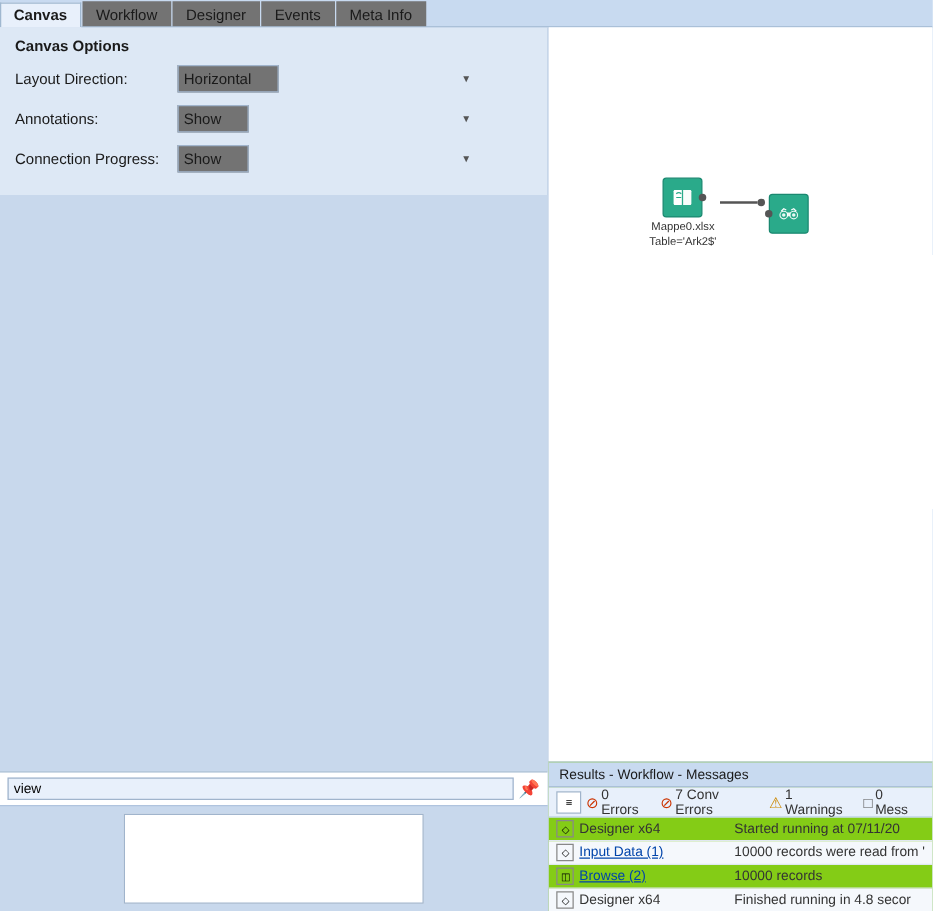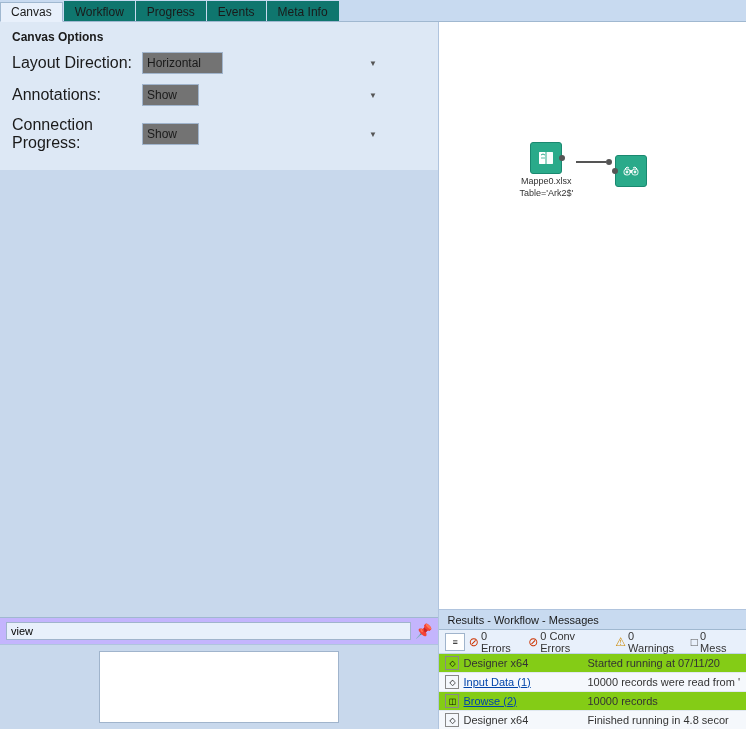--- a/index.html
+++ b/index.html
@@ -12,31 +12,32 @@
       height: 22px;
       align-items: flex-end;
     }
     .top-tab {
       padding: 3px 10px;
       font-size: 12px;
       cursor: pointer;
       border: 1px solid transparent;
       border-bottom: none;
       margin-right: 1px;
-      background: #0f766e;
+      background: #737373;
       color: #1a1a1a;
       height: 20px;
       display: flex;
       align-items: center;
     }
     .top-tab.active {
       background: #e8f0fb;
       border-color: #a0b8d0;
       border-bottom: 1px solid #e8f0fb;
       margin-bottom: -1px;
+      font-weight: bold;
     }
 
     .main-area {
       display: flex;
       height: calc(729px - 22px);
     }
 
     
     .left-panel {
       width: 476px;
@@ -56,21 +57,21 @@
       color: #1a1a1a;
       margin-bottom: 8px;
     }
     .form-row {
       display: flex;
       align-items: center;
       margin-bottom: 10px;
     }
     .form-label {
       width: 130px;
-      font-size: 16px;
+      font-size: 12px;
       color: #1a1a1a;
     }
     .form-select {
       flex: 1;
       max-width: 240px;
       height: 22px;
       border: 1px solid #a0b4cc;
       background: #737373;
       font-size: 12px;
       padding: 0 4px;
@@ -288,21 +289,21 @@
     }
 
     
     .left-lower {
       flex: 1;
       background: #c8d8ec;
     }
 
     .left-split-bar {
       height: 22px;
-      background: #c4b5fd;
+      background: #ffffff;
       border-top: 1px solid #a0b8d0;
       display: flex;
       align-items: center;
       padding: 13px 6px;
       gap: 4px;
     }
 
     .view-dropdown {
       flex: 1;
       height: 18px;
@@ -324,21 +325,21 @@
 <body>
 
 <div class="top-tabs">
   <div class="top-tab active">
     <span>Canvas</span>
   </div>
   <div class="top-tab">
     <span>Workflow</span>
   </div>
   <div class="top-tab">
-    <span>Progress</span>
+    <span>Designer</span>
   </div>
   <div class="top-tab">
     <span>Events</span>
   </div>
   <div class="top-tab">
     <span>Meta Info</span>
   </div>
 </div>
 
 <div class="main-area">
@@ -447,25 +448,25 @@
         <span>Results - Workflow - Messages</span>
       </div>
       <div class="results-toolbar">
         <div class="toolbar-btn">≡</div>
         <div class="status-item">
           <span class="status-icon-error">⊘</span>
           <span>0 Errors</span>
         </div>
         <div class="status-item">
           <span class="status-icon-error">⊘</span>
-          <span>0 Conv Errors</span>
+          <span>7 Conv Errors</span>
         </div>
         <div class="status-item">
           <span class="status-icon-warning">⚠</span>
-          <span>0 Warnings</span>
+          <span>1 Warnings</span>
         </div>
         <div class="status-item">
           <span class="status-icon-msg">□</span>
           <span>0 Mess</span>
         </div>
       </div>
       <div class="results-table">
 
         <div class="results-row">
           <div class="row-icon">◇</div>

